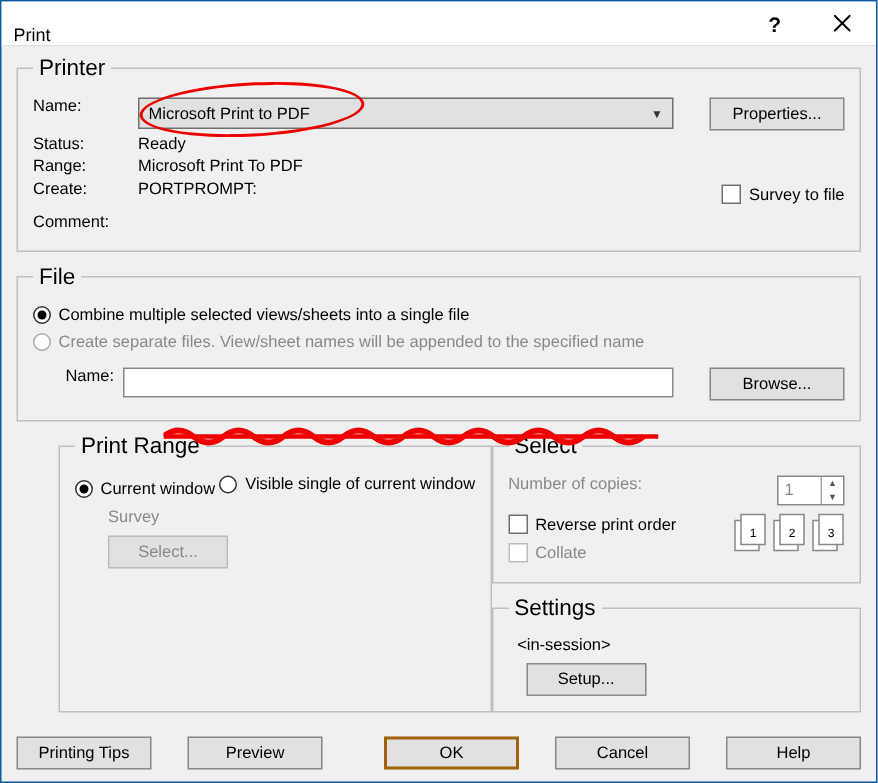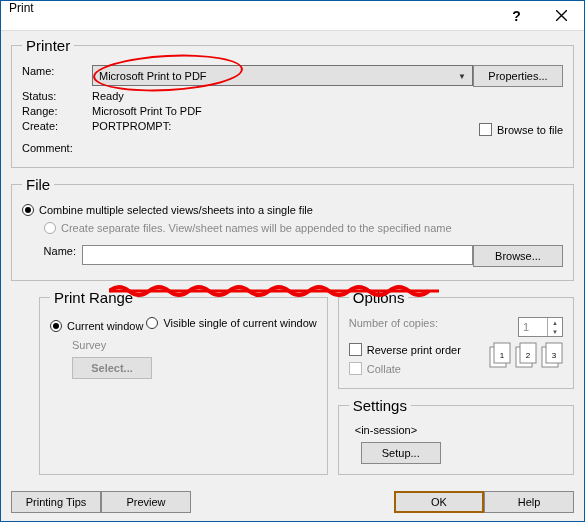--- a/index.html
+++ b/index.html
@@ -16,21 +16,21 @@
     background: #f0f0f0;
     border: 1px solid #0a5aa0;
     position: relative;
     overflow: hidden;
   }
   .titlebar {
     height: 30px;
     background: #fff;
     border-bottom: 1px solid #ddd;
     display: flex;
-    align-items: flex-start;
+    align-items: flex-end;
     padding: 0 0 0 8px;
   }
   .titlebar .title { flex: 1; font-size: 12px; }
   .tb-btn {
     width: 45px; height: 29px;
     display: flex; align-items: center; justify-content: center;
     font-size: 14px; font-family: Arial, sans-serif;
   }
   .tb-btn.help { font-weight: bold; }
   .tb-btn.close svg { width: 11px; height: 11px; }
@@ -59,52 +59,52 @@
     font-size: 8px; color: #333;
   }
   .btn {
     height: 22px;
     min-width: 90px;
     border: 1px solid #888;
     background: #e1e1e1;
     font-size: 11px;
     padding: 0 10px;
     display: inline-flex; align-items: center; justify-content: center;
-    margin-left: 0;
+    margin-left: 24px;
   }
   .btn.disabled { color: #888; border-color: #bbb; }
   .checkbox, .radio {
     display: inline-flex; align-items: center; margin: 3px 0;
   }
   .checkbox .box {
     width: 13px; height: 13px; border: 1px solid #707070; background: #fff;
     margin-right: 5px; display: inline-flex; align-items: center; justify-content: center;
     font-size: 10px;
   }
   .radio .dot {
     width: 12px; height: 12px; border: 1px solid #333; border-radius: 50%; background: #fff;
     margin-right: 5px; display: inline-flex; align-items: center; justify-content: center;
   }
   .radio.sel .dot::after {
     content: ""; width: 6px; height: 6px; background: #000; border-radius: 50%;
   }
-  .radio.dis { color: #888; margin-left: 22px; }
+  .radio.dis { color: #888; }
   .radio.dis .dot { border-color: #aaa; }
   .input {
     height: 20px; border: 1px solid #888; background: #fff;
     padding: 0 4px; display: flex; align-items: center;
   }
   .spinner {
     width: 45px; height: 20px; border: 1px solid #888; background: #fff;
     display: flex; align-items: stretch;
   }
   .spinner .num { flex: 1; display:flex; align-items:center; padding-left:4px; color:#888;}
   .spinner .arrows { width: 15px; display:flex; flex-direction:column; border-left:1px solid #aaa;}
   .spinner .arrows div { flex:1; display:flex; align-items:center; justify-content:center; font-size:6px; color:#555;}
-  .two-col { display: flex; gap: 10px; padding-left: 28px; }
+  .two-col { display: flex; gap: 0; padding-left: 28px; }
   .two-col > div { flex: 1; }
   .indent { margin-left: 22px; color:#888; }
   .bottom-bar {
     position: absolute; bottom: 8px; left: 10px; right: 10px;
     display: flex; align-items: center;
   }
   .bottom-bar .spacer { flex: 1; }
   .btn.primary { border: 2px solid #a16207; }
   .page-icons { display:flex; gap:4px; justify-content:flex-end; margin-top:2px;}
   .page-icons svg { width:22px; height:26px; }
@@ -154,21 +154,21 @@
       <div class="row">
           <span class="lbl">Range:</span>
           <span class="val">Microsoft Print To PDF</span>
         </div>
       <div class="row">
         <span class="lbl">Create:</span>
         <span class="val">PORTPROMPT:</span>
         <span style="flex:1"></span>
         <label class="checkbox">
           <span class="box"></span>
-          <span>Browse to file</span>
+          <span>Survey to file</span>
         </label>
       </div>
       <div class="row">
           <span class="lbl">Comment:</span>
         </div>
     </fieldset>
 
     <fieldset>
       <legend>File</legend>
       <div class="radio sel">
@@ -192,27 +192,27 @@
         <legend>Print Range</legend>
         <div class="radio sel">
             <span class="dot"></span>
             <span>Current window</span>
           </div>
         <div class="radio">
             <span class="dot"></span>
             <span>Visible single of current window</span>
           </div>
         <div class="indent" style="margin-top:4px;">Survey</div>
-        <div class="btn disabled" style="margin:6px 0 0 22px; min-width:80px;font-weight:bold;">Select...</div>
+        <div class="btn disabled" style="margin:6px 0 0 22px; min-width:80px;">Select...</div>
       </fieldset>
 
       <div>
 
         <fieldset>
-          <legend>Options</legend>
+          <legend>Select</legend>
           <div class="row">
             <span style="flex:1; color:#888;">Number of copies:</span>
             <div class="spinner">
               <span class="num">1</span>
               <span class="arrows">
                   <div>▲</div>
                   <div>▼</div>
                 </span>
             </div>
           </div>
@@ -255,20 +255,21 @@
       </div>
     </div>
 
   </div>
 
   <div class="bottom-bar">
     <div class="btn" style="margin-left:0;">Printing Tips</div>
     <div class="btn">Preview</div>
     <span class="spacer"></span>
     <div class="btn primary">OK</div>
+    <div class="btn">Cancel</div>
     <div class="btn">Help</div>
   </div>
 
   <div class="annot circle"></div>
   <svg class="annot scribble" width="330" height="20">
     <path d="M0 10 q10 -8 20 0 t20 0 t20 0 t20 0 t20 0 t20 0 t20 0 t20 0 t20 0 t20 0 t20 0 t20 0 t20 0 t20 0 t20 0 t20 0" stroke="#e00" stroke-width="4" fill="none"></path>
     <line x1="0" y1="10" x2="330" y2="10" stroke="#e00" stroke-width="3"></line>
   </svg>
 
 </div>

